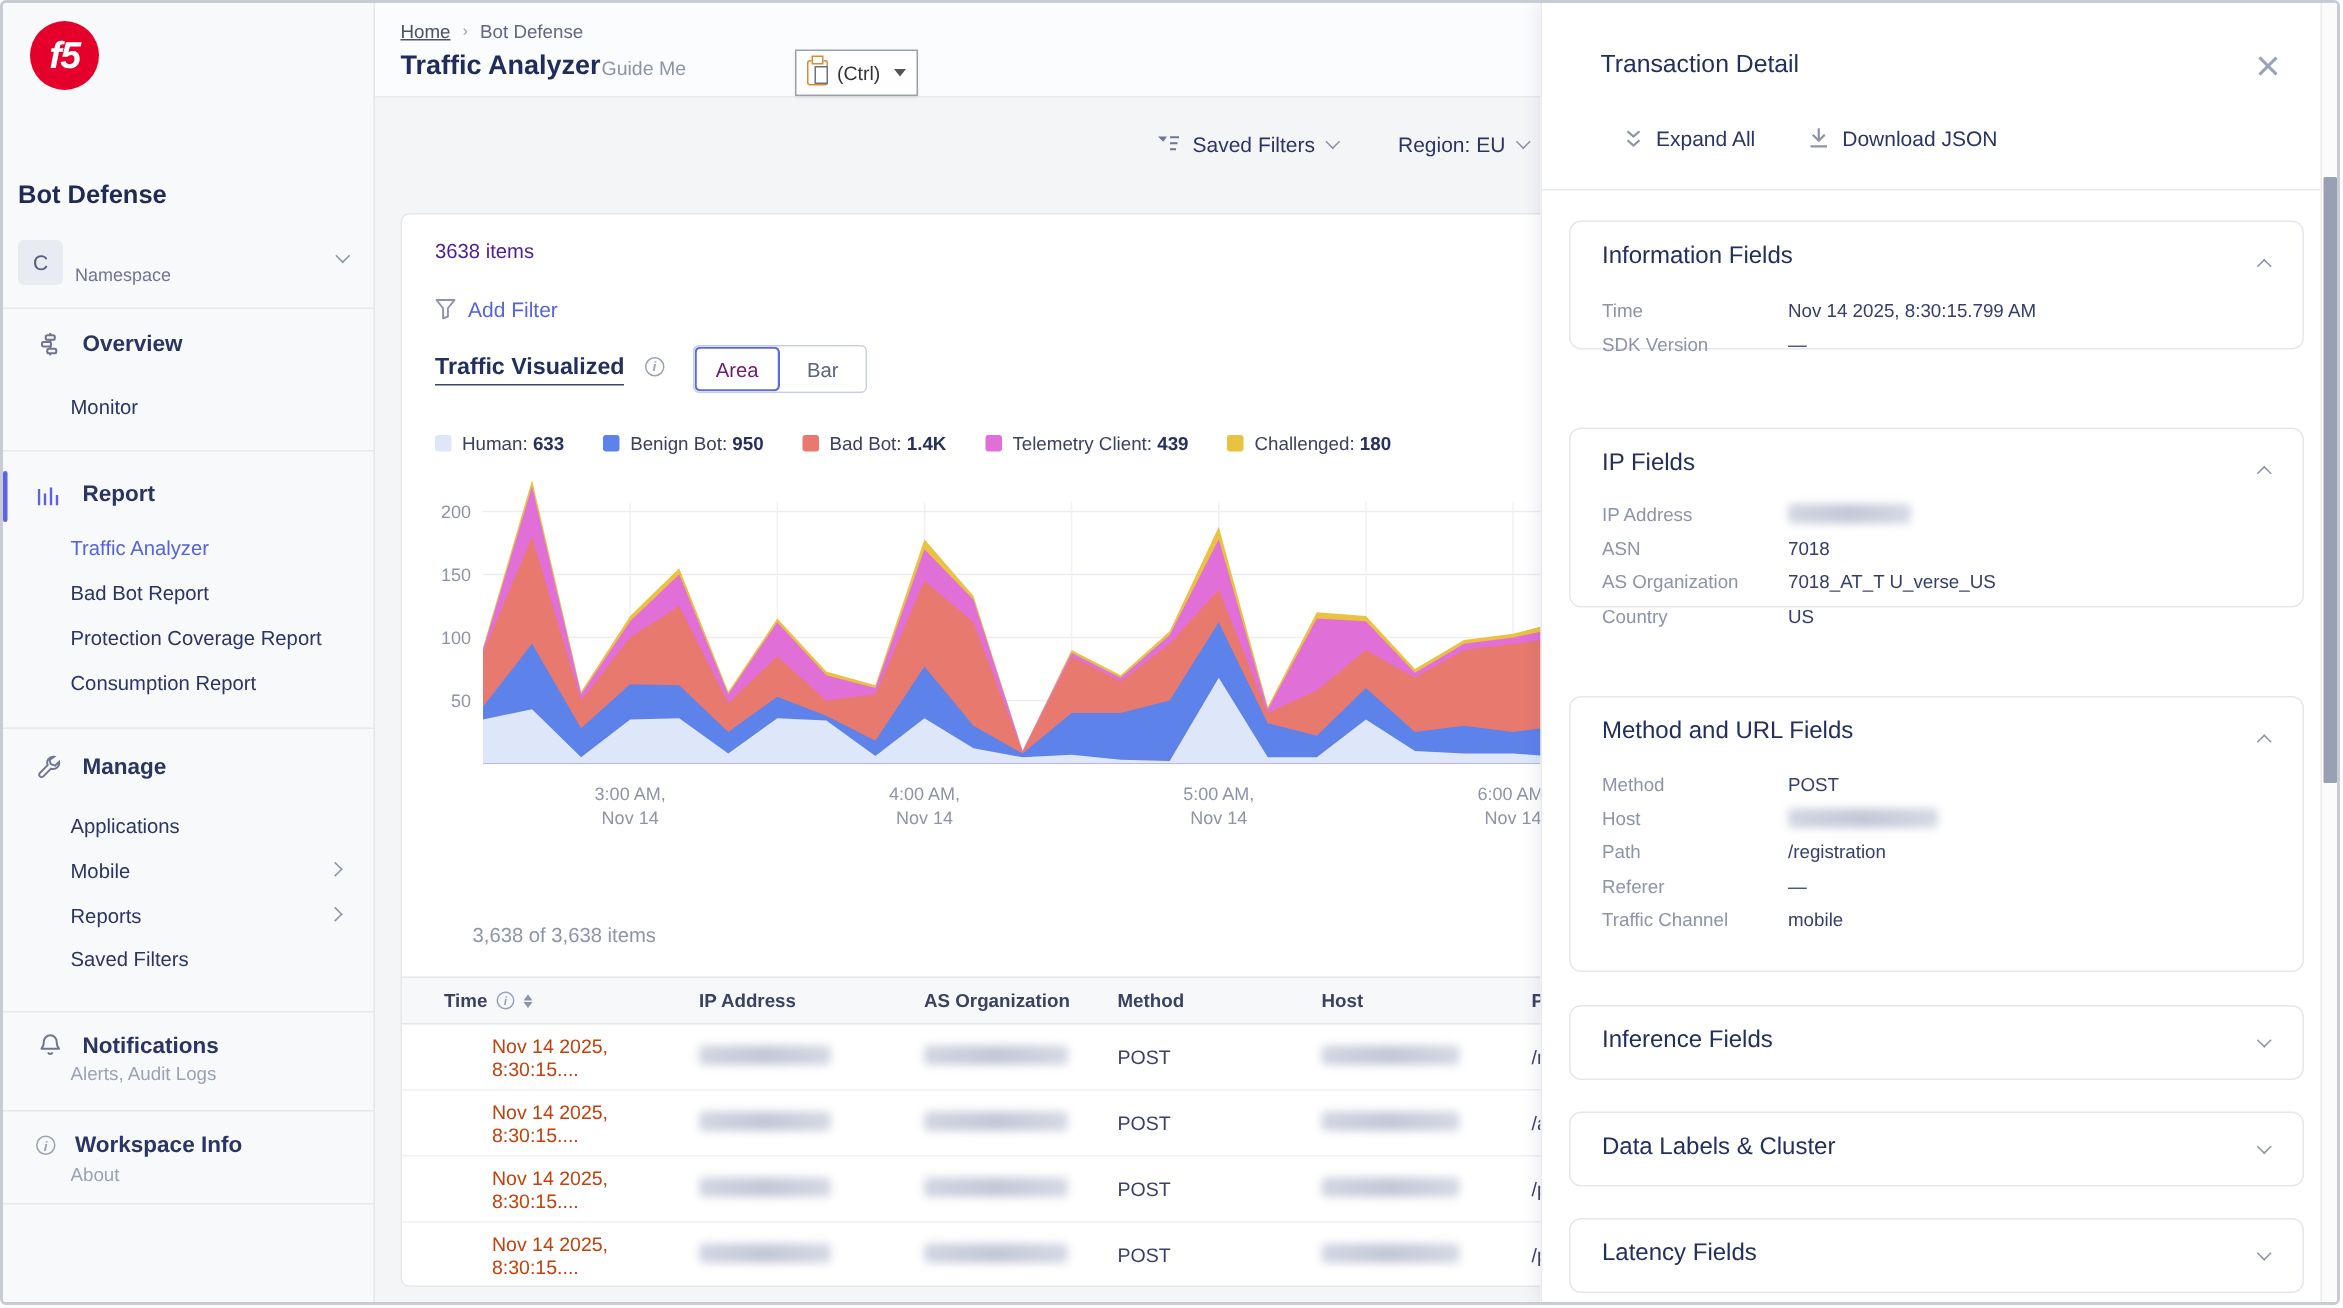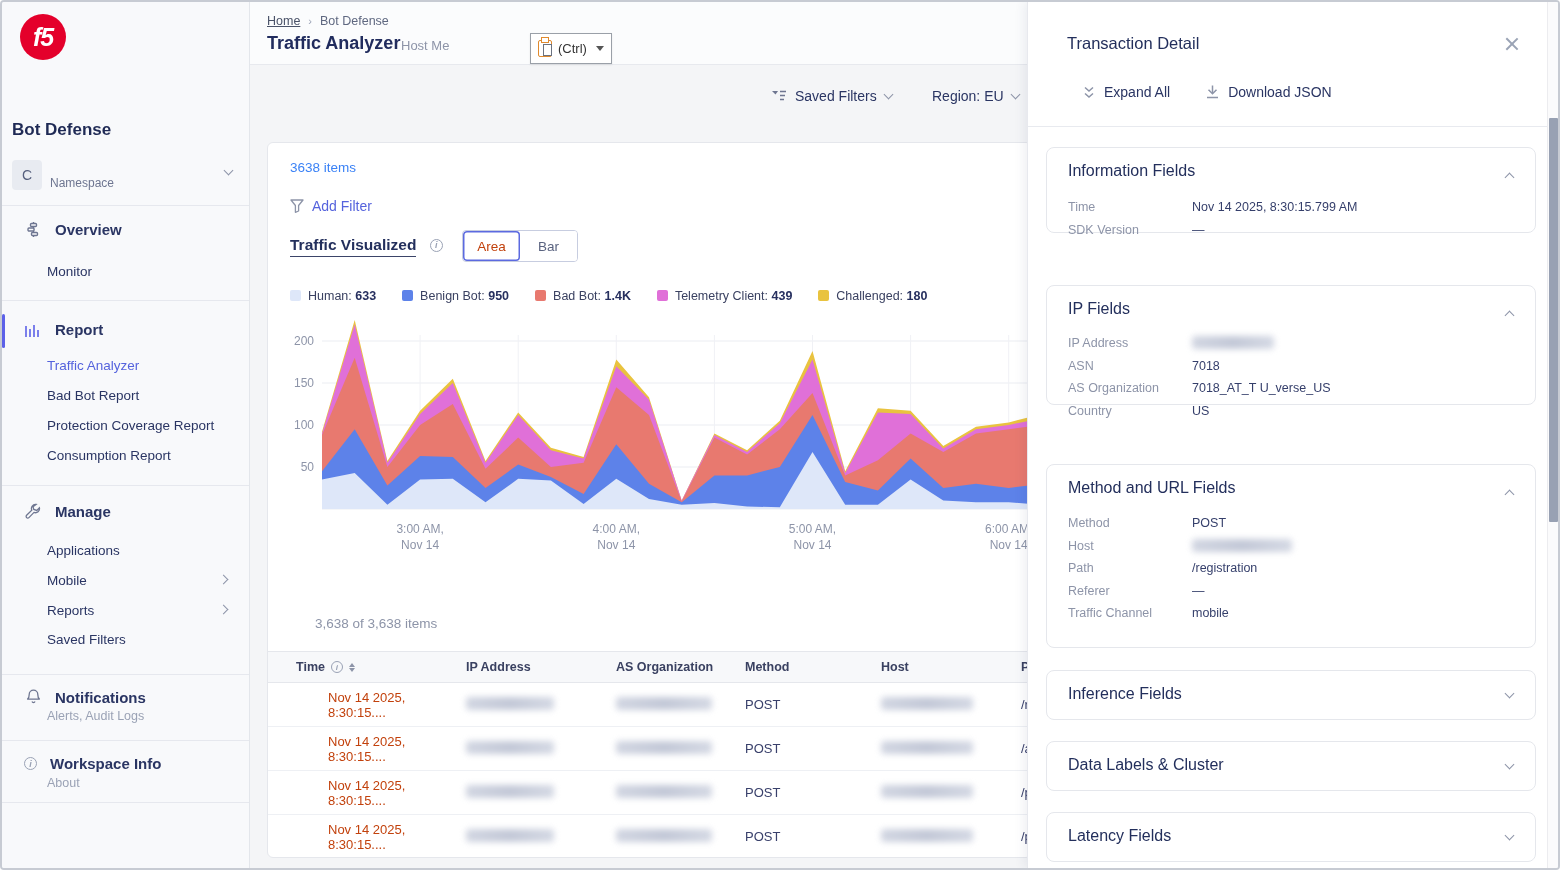--- a/index.html
+++ b/index.html
@@ -46,28 +46,28 @@
   .paste-btn { position:absolute; left:280px; top:31px; height:31px; background:#fff; border:1px solid #9aa0a8; display:flex; align-items:center; padding:0 7px; gap:6px; font-size:13px; color:#333; box-shadow:0 1px 2px rgba(0,0,0,.08); }
   .paste-caret { width:0; height:0; border-left:4px solid transparent; border-right:4px solid transparent; border-top:5px solid #555; margin-left:3px; }
   .clip-ic { position:relative; width:14px; height:17px; border:1.6px solid #e08a2e; border-radius:2px; background:#fff; }
   .clip-ic:before { content:""; position:absolute; left:2px; top:-4px; width:6px; height:4px; border:1.4px solid #e08a2e; background:#fff; }
   .clip-ic:after { content:""; position:absolute; left:4px; top:3px; width:7px; height:10px; border:1.4px solid #6b7280; background:#fff; }
   .filter-row-item { position:absolute; top:86px; display:flex; align-items:center; gap:8px; font-size:14px; color:#2a3563; }
   .sf-pos { left:522px; } .rg-pos { left:682px; }
 
   
   .card { position:absolute; left:17px; top:140px; width:765px; height:716px; background:#fff; border:1px solid #e5e7ec; border-radius:6px; overflow:hidden; }
-  .items-count { position:absolute; left:22px; top:17px; font-size:13.5px; color:#3b82f6; }
+  .items-count { position:absolute; left:22px; top:17px; font-size:13.5px; color:#4c1d95; }
   .add-filter { position:absolute; left:22px; top:55px; display:flex; align-items:center; gap:8px; font-size:14px; color:#5563dd; }
   .tv-row { position:absolute; left:22px; top:93px; width:720px; }
   .tv-title { font-size:15.5px; font-weight:bold; color:#232f5c; border-bottom:1.5px solid #3b4468; padding-bottom:2px; display:inline-block; }
   .tv-info { margin-left:9px; vertical-align:2px; }
   .seg { position:absolute; left:172px; top:-6px; display:flex; border:1px solid #c7cde0; border-radius:4px; overflow:hidden; background:#fff; }
   .seg button { width:57px; height:30px; border:none; background:#fff; font-size:13.5px; color:#5a6380; font-family:inherit; cursor:pointer; }
-  .seg button.sel { color:#c2410c; box-shadow:inset 0 0 0 1.5px #5c6ae0; border-radius:4px; }
+  .seg button.sel { color:#701a75; box-shadow:inset 0 0 0 1.5px #5c6ae0; border-radius:4px; }
   .legend { position:absolute; left:22px; top:146px; display:flex; gap:26px; font-size:12.5px; color:#3a4161; align-items:center; }
   .legend .sw { width:11px; height:11px; border-radius:2px; display:inline-block; margin-right:7px; vertical-align:-1px; }
   .legend b { color:#27305f; }
   .chart-wrap { position:absolute; left:18px; top:170px; width:747px; height:252px; overflow:hidden; }
   .sub-count { position:absolute; left:47px; top:473px; font-size:13.5px; color:#8d94a8; }
 
   
   .tbl { position:absolute; left:0; top:508px; width:765px; }
   .trow { display:grid; grid-template-columns:170px 150px 129px 136px 140px 1fr; align-items:center; padding-left:28px; }
   .thead { height:32px; background:#f7f8fa; border-top:1px solid #e5e7ec; border-bottom:1px solid #e5e7ec; font-size:12.5px; font-weight:bold; color:#3a4161; }
@@ -187,21 +187,21 @@
   </div>
 
   <div class="main">
     <div class="main-header"></div>
     <div class="breadcrumb">
       <span class="home">Home</span>
       <span class="bc-sep">›</span>
       <span>Bot Defense</span>
     </div>
     <div class="page-title">Traffic Analyzer</div>
-    <div class="guide-me">Host Me</div>
+    <div class="guide-me">Guide Me</div>
 
     <div class="paste-btn">
       <span class="clip-ic"></span>
       <span>(Ctrl)</span>
       <span class="paste-caret"></span>
     </div>
 
     <div class="filter-row-item sf-pos">
       <svg width="15" height="12" viewBox="0 0 15 12">
           <path d="M0 1 L6 1 L3.5 4.5 Z" fill="#6e7691"></path>

